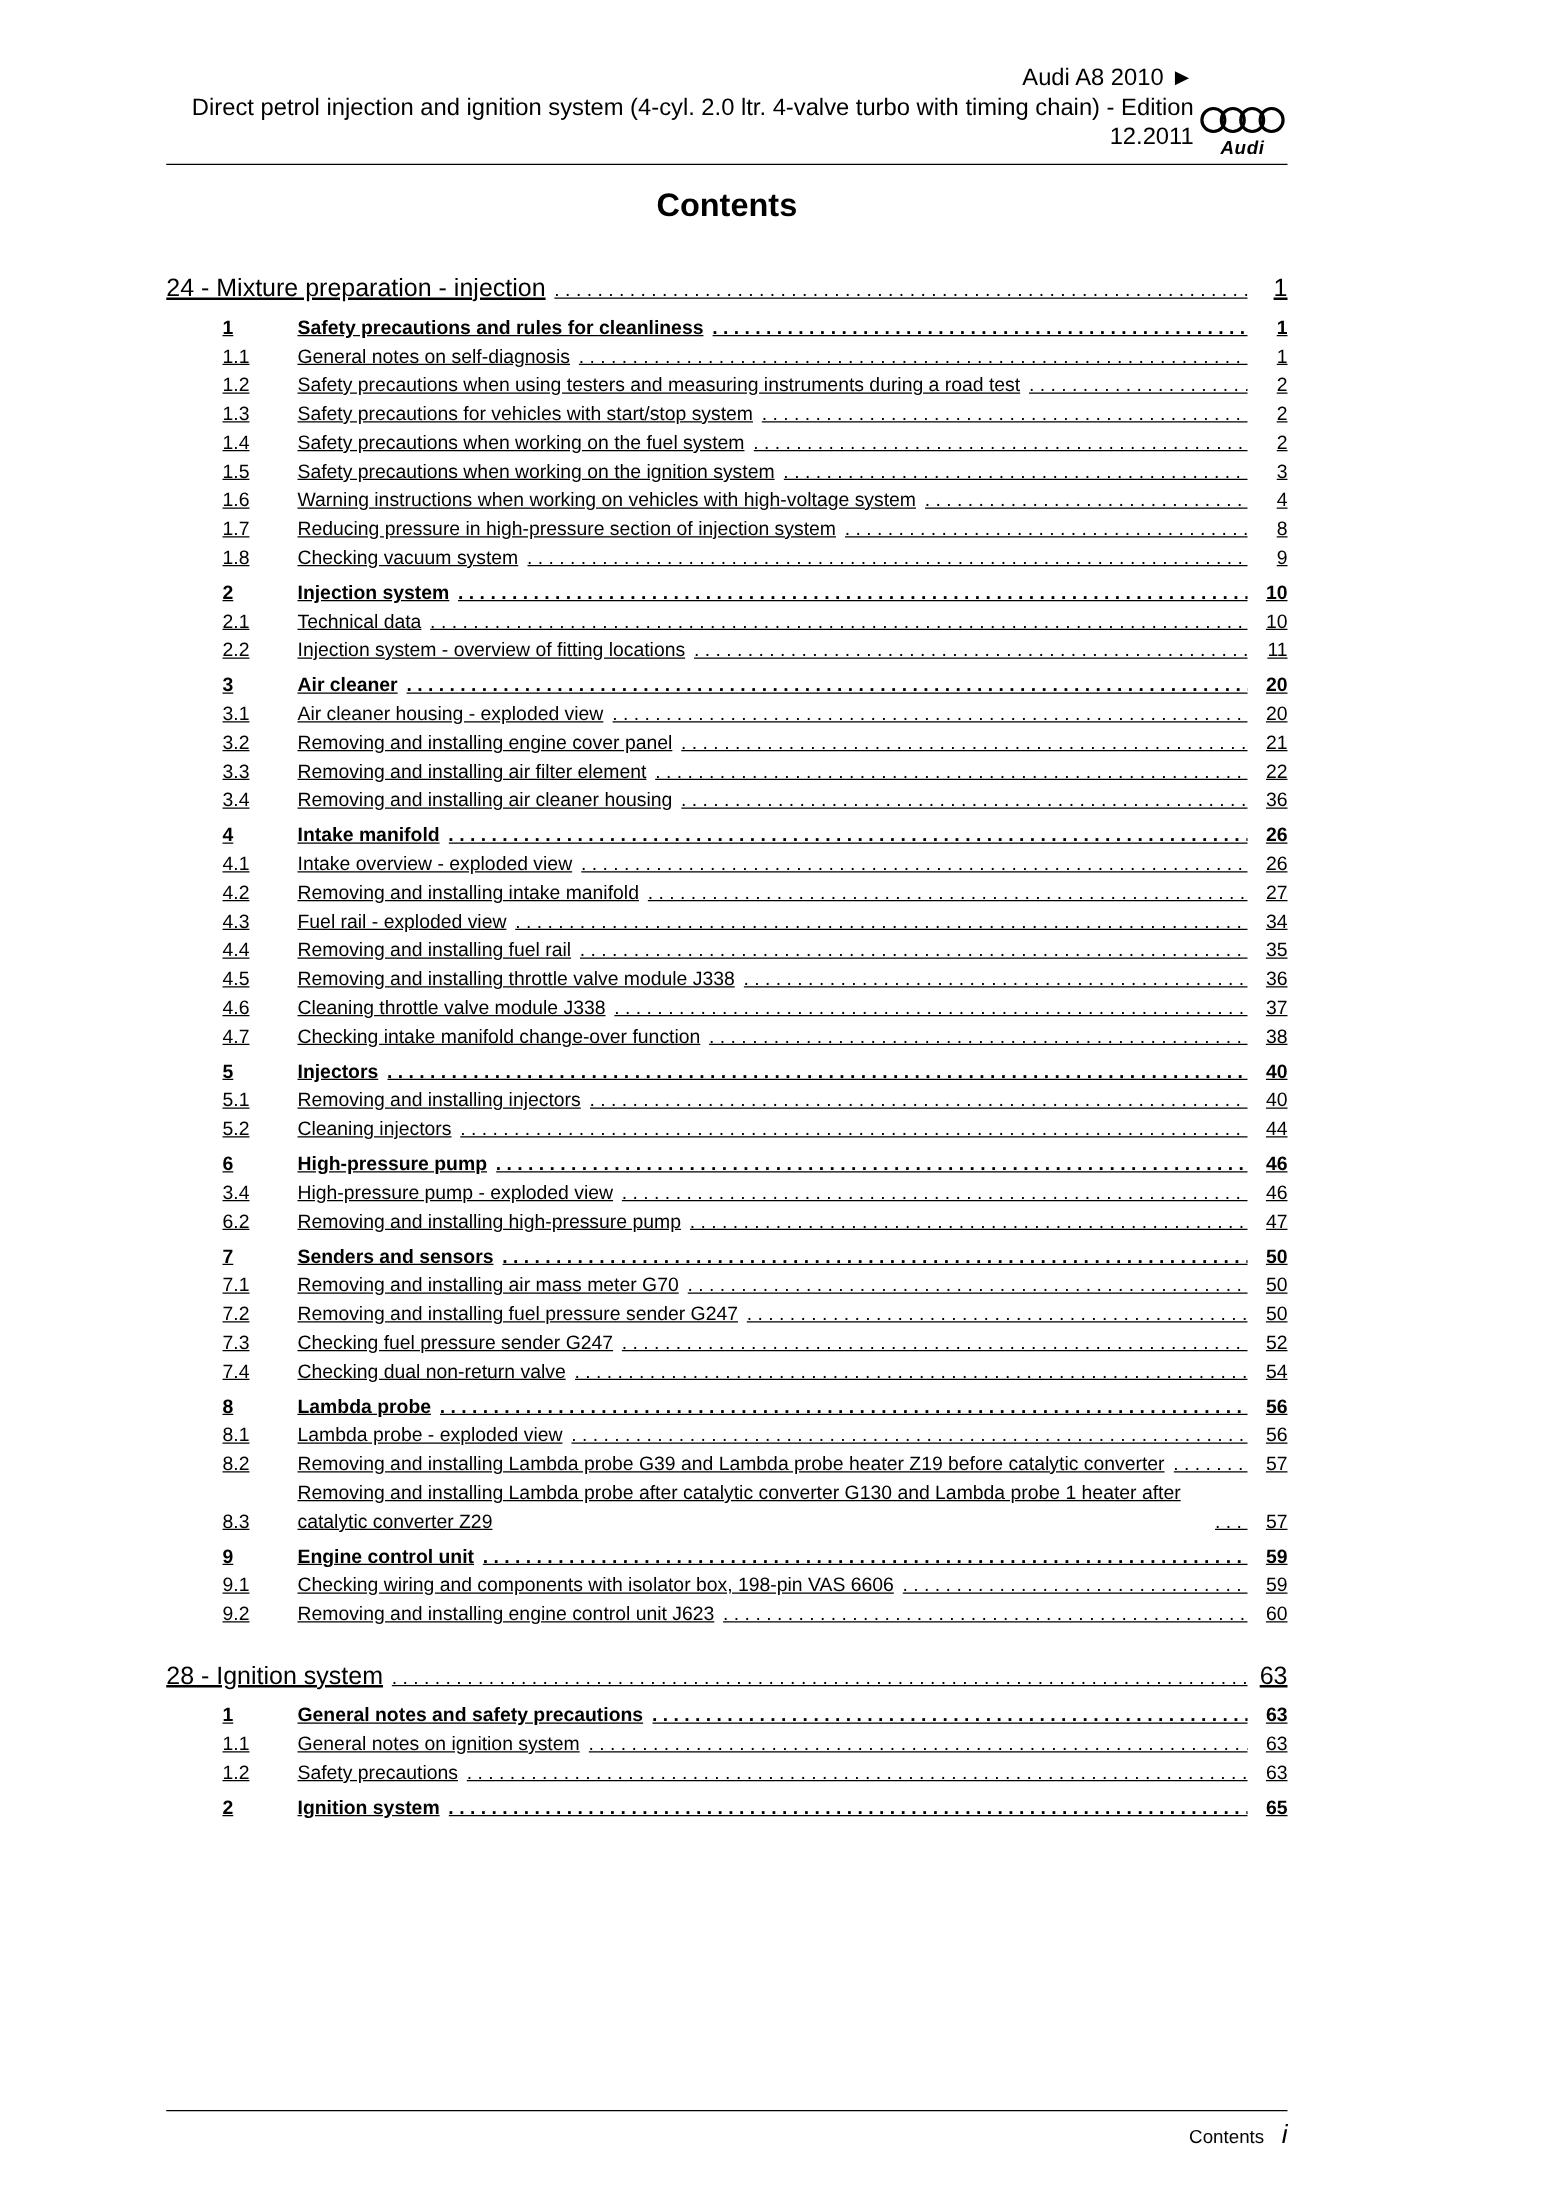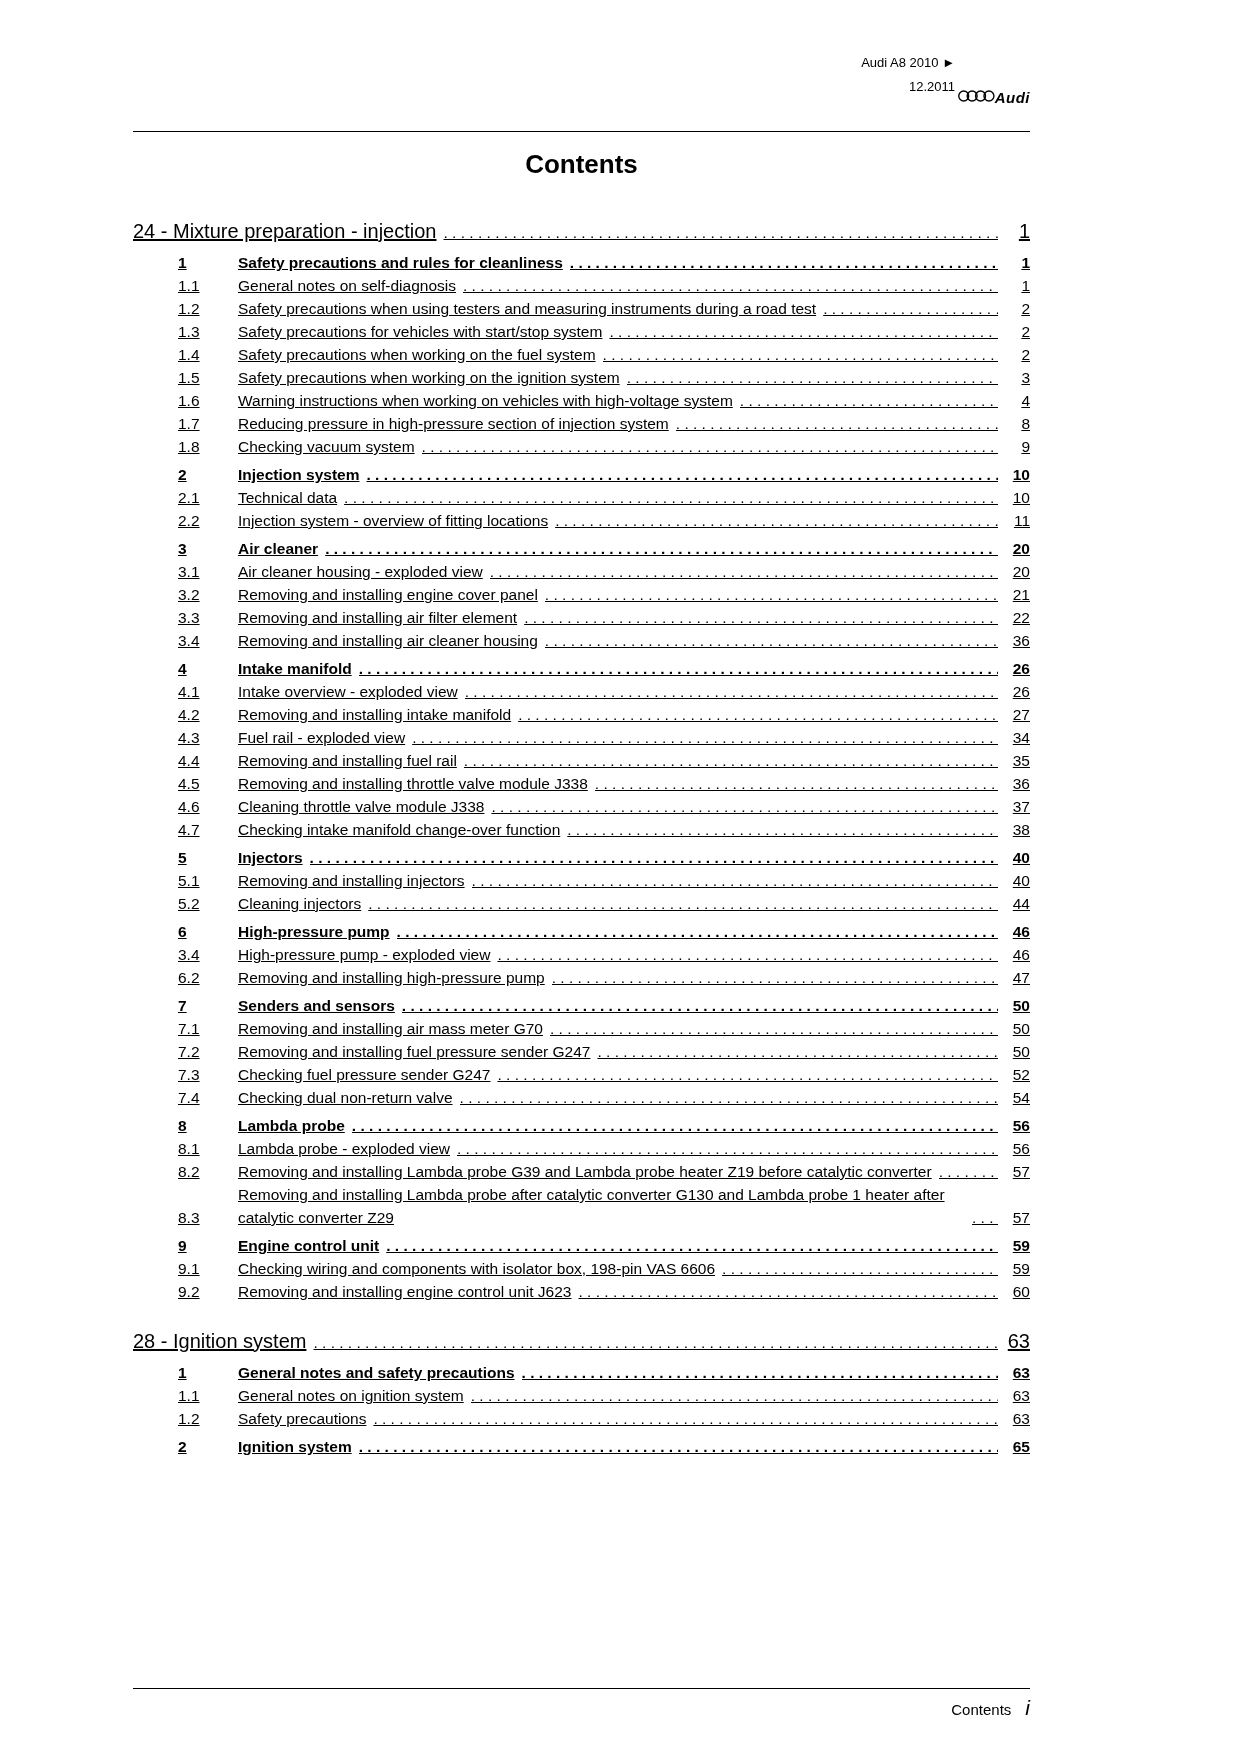--- a/index.html
+++ b/index.html
@@ -18,30 +18,31 @@
     left: 133px;
     top: 0;
     width: 897px;
     height: 100%;
   }
   .header-text {
     position: absolute;
     top: 51px;
     right: 75px;
     text-align: right;
-    font-size: 13px;
+    font-size: 19px;
     line-height: 23.5px;
     white-space: nowrap;
   }
   .logo {
     position: absolute;
     top: 84px;
     right: 0;
     width: 72px;
     display: flex;
+    flex-direction: column;
     align-items: center;
   }
   .logo-text {
     font-size: 15px;
     font-weight: bold;
     font-style: italic;
     letter-spacing: 0.5px;
     margin-top: 2px;
   }
   .rule {
@@ -112,20 +113,21 @@
 </style>
 </head>
 <body>
 
 <div class="page">
   <div class="content">
 
     <header>
       <div class="header-text">
         <div>Audi A8 2010 ►</div>
+        <div>Direct petrol injection and ignition system (4-cyl. 2.0 ltr. 4-valve turbo with timing chain) - Edition</div>
         <div>12.2011</div>
       </div>
       <div class="logo">
         <svg width="68" height="24" viewBox="0 0 96 34" aria-hidden="true">
           <g fill="none" stroke="#000" stroke-width="3.6">
             <circle cx="15" cy="17" r="13"></circle>
             <circle cx="37" cy="17" r="13"></circle>
             <circle cx="59" cy="17" r="13"></circle>
             <circle cx="81" cy="17" r="13"></circle>
           </g>

